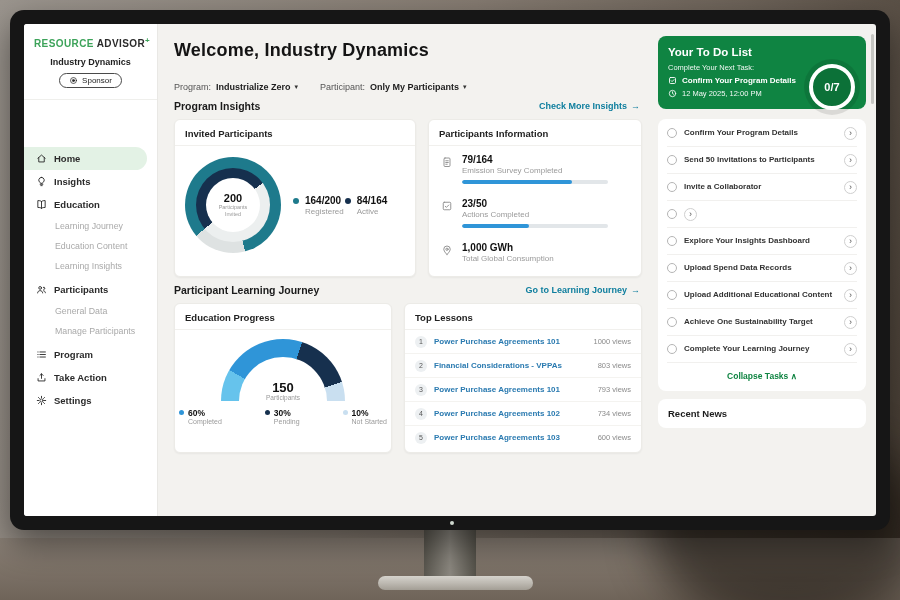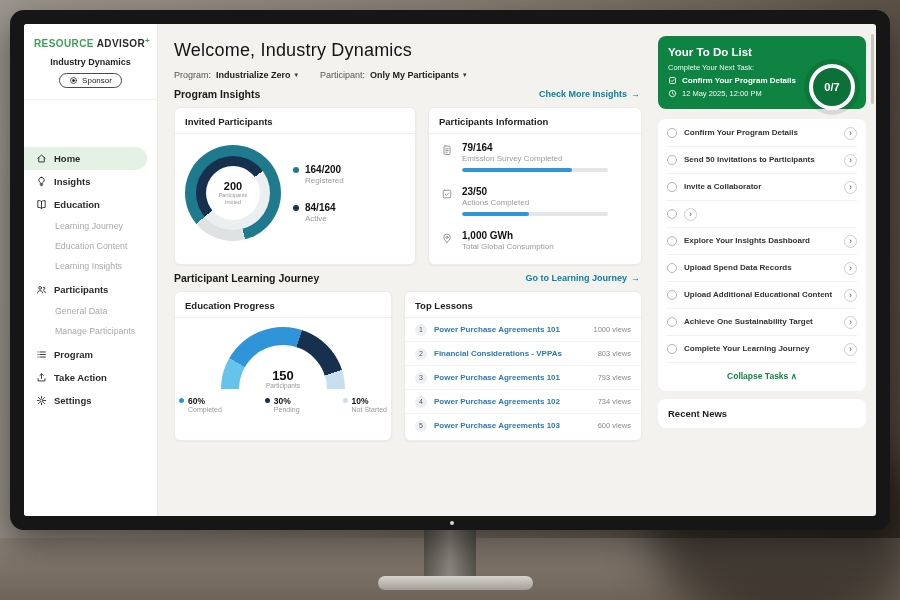--- a/index.html
+++ b/index.html
@@ -39,41 +39,41 @@
   .pill svg { width: 9px; height: 9px; }
   .nav { padding: 7px 0; }
   .nav-item { display: flex; align-items: center; gap: 7px; padding: 6px 12px;
     font-size: 9.5px; font-weight: 700; color: #2b2b2b; cursor: pointer; }
   .nav-item svg { width: 11px; height: 11px; flex: none; }
   .nav-item.active { background: #e3f2e5; border-radius: 0 14px 14px 0; margin-right: 10px; margin-top: 40px; }
   .nav-sub { padding: 5px 12px 5px 31px; font-size: 8.8px; color: #a9a9a9; cursor: pointer; }
 
   
   .main { flex: 1; min-width: 0; padding: 14px 12px 0 16px; }
-  .welcome { font-size: 18px; font-weight: 400; color: #141414; letter-spacing: .2px; margin: 2px 0 9px; }
+  .welcome { font-size: 18px; font-weight: 700; color: #141414; letter-spacing: .2px; margin: 2px 0 21px; }
   .filters { display: flex; gap: 22px; align-items: center; margin-bottom: 8px; }
   .filter { display: flex; align-items: center; font-size: 9px; color: #555; cursor: pointer; }
   .fvalue { font-weight: 700; color: #1d1d1d; margin-left: 5px; }
   .caret { font-size: 7px; color: #333; margin-left: 4px; }
   .section-head { display: flex; justify-content: space-between; align-items: center; margin: 7px 2px 7px 0; }
   .section-title { font-size: 10.5px; font-weight: 800; color: #1b1b1b; }
   .section-link { font-size: 9px; font-weight: 700; color: #0E7E9E; cursor: pointer; display: flex; gap: 4px; align-items: center; }
   .cards-row { display: flex; gap: 12px; }
   .card { background: #fff; border: 1px solid #ecebe7; border-radius: 6px; box-shadow: 0 1px 2px rgba(0,0,0,.05); }
   .card-title { font-size: 9.5px; font-weight: 700; color: #222; padding: 8px 10px 6px; border-bottom: 1px solid #f1f0ed; }
 
   .card-invited { width: 242px; height: 158px; }
   .invited-body { display: flex; align-items: center; gap: 12px; padding: 11px 10px; }
   .donut { position: relative; width: 96px; height: 96px; border-radius: 50%; flex: none; }
   .donut-inner { position: absolute; inset: 11px; border-radius: 50%; }
   .donut-hole { position: absolute; inset: 21px; border-radius: 50%; background: #fff;
     display: flex; flex-direction: column; align-items: center; justify-content: center; text-align: center; }
   .donut-hole .dval { font-size: 11px; font-weight: 800; color: #111; }
   .donut-hole .dlab { font-size: 5.5px; color: #999; width: 40px; line-height: 1.3; }
-  .legend-v { display: flex; flex-direction: column; gap: 17px; }
+  .legend-v { display: flex; gap: 1px; }
   .litem { display: flex; gap: 6px; align-items: flex-start; }
   .dot { width: 6px; height: 6px; border-radius: 50%; margin-top: 3px; flex: none; }
   .dot-teal { background: #1E7A8C; } .dot-navy { background: #16304E; }
   .dot-blue { background: #2F95D8; } .dot-pale { background: #C9DFF0; }
   .lval { font-size: 10px; font-weight: 800; color: #111; }
   .llab { font-size: 8px; color: #9a9a9a; margin-top: 1px; }
 
   .card-info { flex: 1; height: 158px; }
   .stat { display: flex; gap: 9px; padding: 8px 12px 6px; align-items: flex-start; }
   .stat svg { width: 12px; height: 12px; margin-top: 2px; flex: none; }

